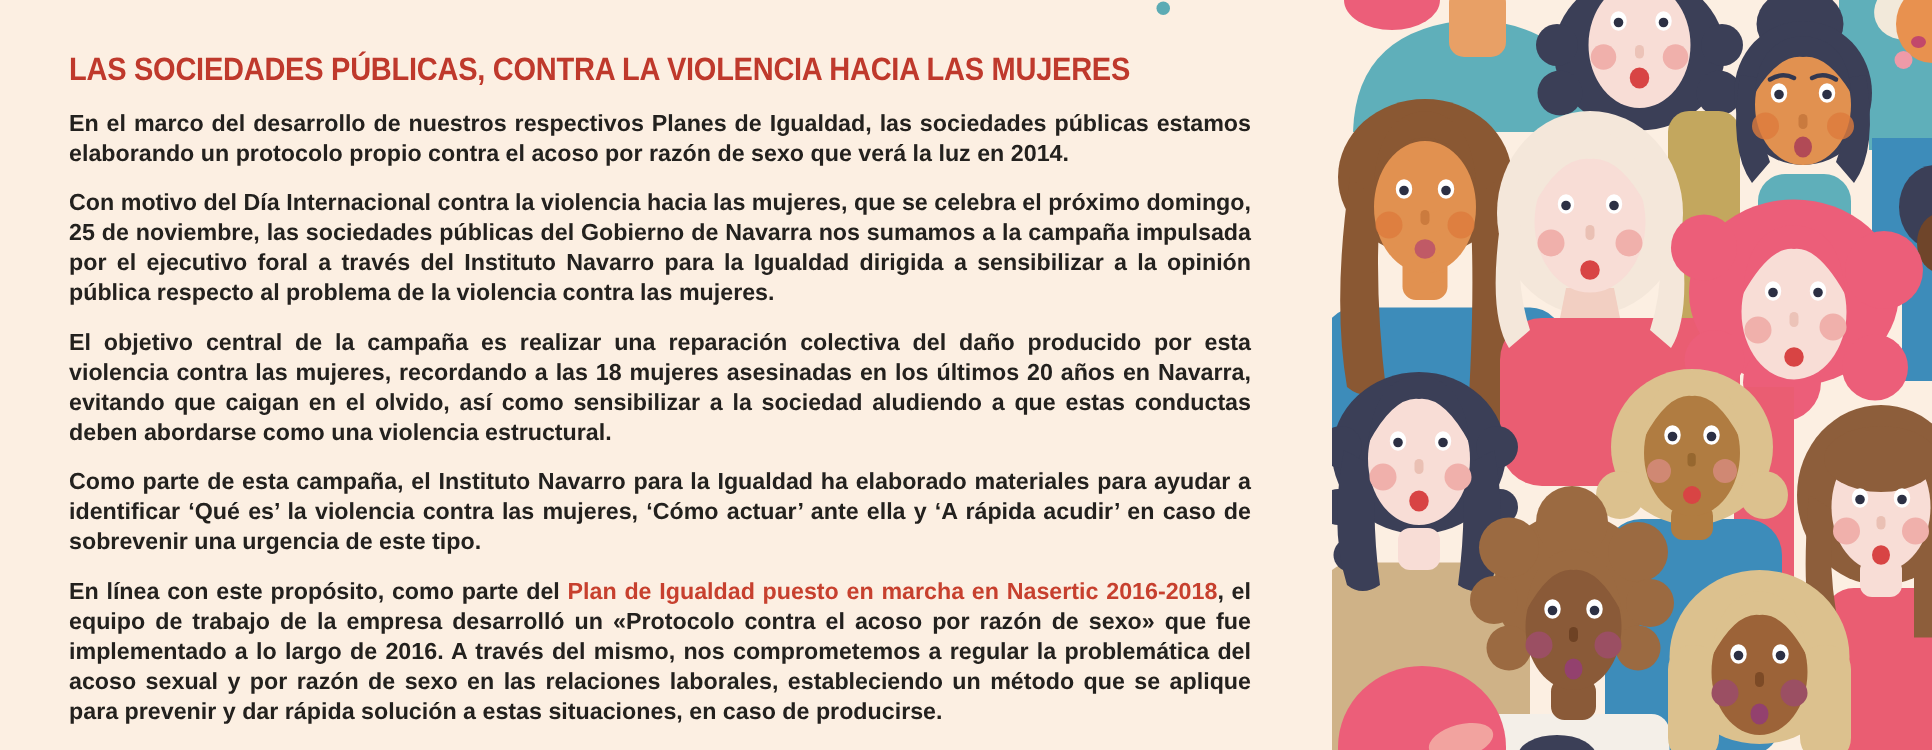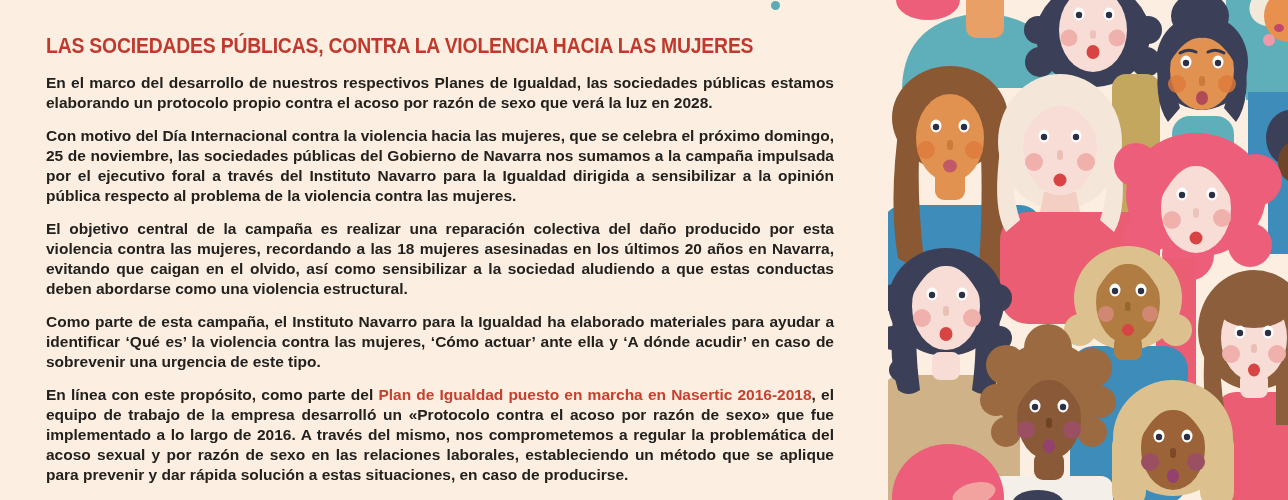--- a/index.html
+++ b/index.html
@@ -45,24 +45,24 @@
   }
 </style>
 </head>
 <body>
 
 <span class="dot"></span>
 
 <main class="article">
   <h1>LAS SOCIEDADES PÚBLICAS, CONTRA LA VIOLENCIA HACIA LAS MUJERES</h1>
   <div>
-      <p><span class="">En el marco del desarrollo de nuestros respectivos Planes de Igualdad, las sociedades públicas estamos elaborando un protocolo propio contra el acoso por razón de sexo que verá la luz en 2028.</span></p>
+      <p><span class="">En el marco del desarrollo de nuestros respectivos Planes de Igualdad, las sociedades públicas estamos elaborando un protocolo propio contra el acoso por razón de sexo que verá la luz en 2014.</span></p>
       <p><span class="">Con motivo del Día Internacional contra la violencia hacia las mujeres, que se celebra el próximo domingo, 25 de noviembre, las sociedades públicas del Gobierno de Navarra nos sumamos a la campaña impulsada por el ejecutivo foral a través del Instituto Navarro para la Igualdad dirigida a sensibilizar a la opinión pública respecto al problema de la violencia contra las mujeres.</span></p>
       <p><span class="">El objetivo central de la campaña es realizar una reparación colectiva del daño producido por esta violencia contra las mujeres, recordando a las 18 mujeres asesinadas en los últimos 20 años en Navarra, evitando que caigan en el olvido, así como sensibilizar a la sociedad aludiendo a que estas conductas deben abordarse como una violencia estructural.</span></p>
-      <p><span class="">Como parte de esta campaña, el Instituto Navarro para la Igualdad ha elaborado materiales para ayudar a identificar ‘Qué es’ la violencia contra las mujeres, ‘Cómo actuar’ ante ella y ‘A dónde acudir’ en caso de sobrevenir una urgencia de este tipo.</span></p>
+      <p><span class="">Como parte de esta campaña, el Instituto Navarro para la Igualdad ha elaborado materiales para ayudar a identificar ‘Qué es’ la violencia contra las mujeres, ‘Cómo actuar’ ante ella y ‘A rápida acudir’ en caso de sobrevenir una urgencia de este tipo.</span></p>
       <p><span class="">En línea con este propósito, como parte del </span><span class="highlight">Plan de Igualdad puesto en marcha en Nasertic 2016-2018</span><span class="">, el equipo de trabajo de la empresa desarrolló un «Protocolo contra el acoso por razón de sexo» que fue implementado a lo largo de 2016. A través del mismo, nos comprometemos a regular la problemática del acoso sexual y por razón de sexo en las relaciones laborales, estableciendo un método que se aplique para prevenir y dar rápida solución a estas situaciones, en caso de producirse.</span></p>
     </div>
 </main>
 
 <svg class="illustration" role="img" viewBox="0 0 400 500" xmlns="http://www.w3.org/2000/svg" aria-label="Flat-style illustration of a crowd of diverse women with different skin tones and hair colors">
 
   <g>
     <ellipse cx="40" cy="0" rx="32" ry="20" fill="#ec5e79"></ellipse>
     <path d="M14,88 Q16,18 95,13 Q172,18 174,88 Z" fill="#5fafba"></path>
     <rect x="78" y="-8" width="38" height="46" rx="10" fill="#e8a066"></rect>

